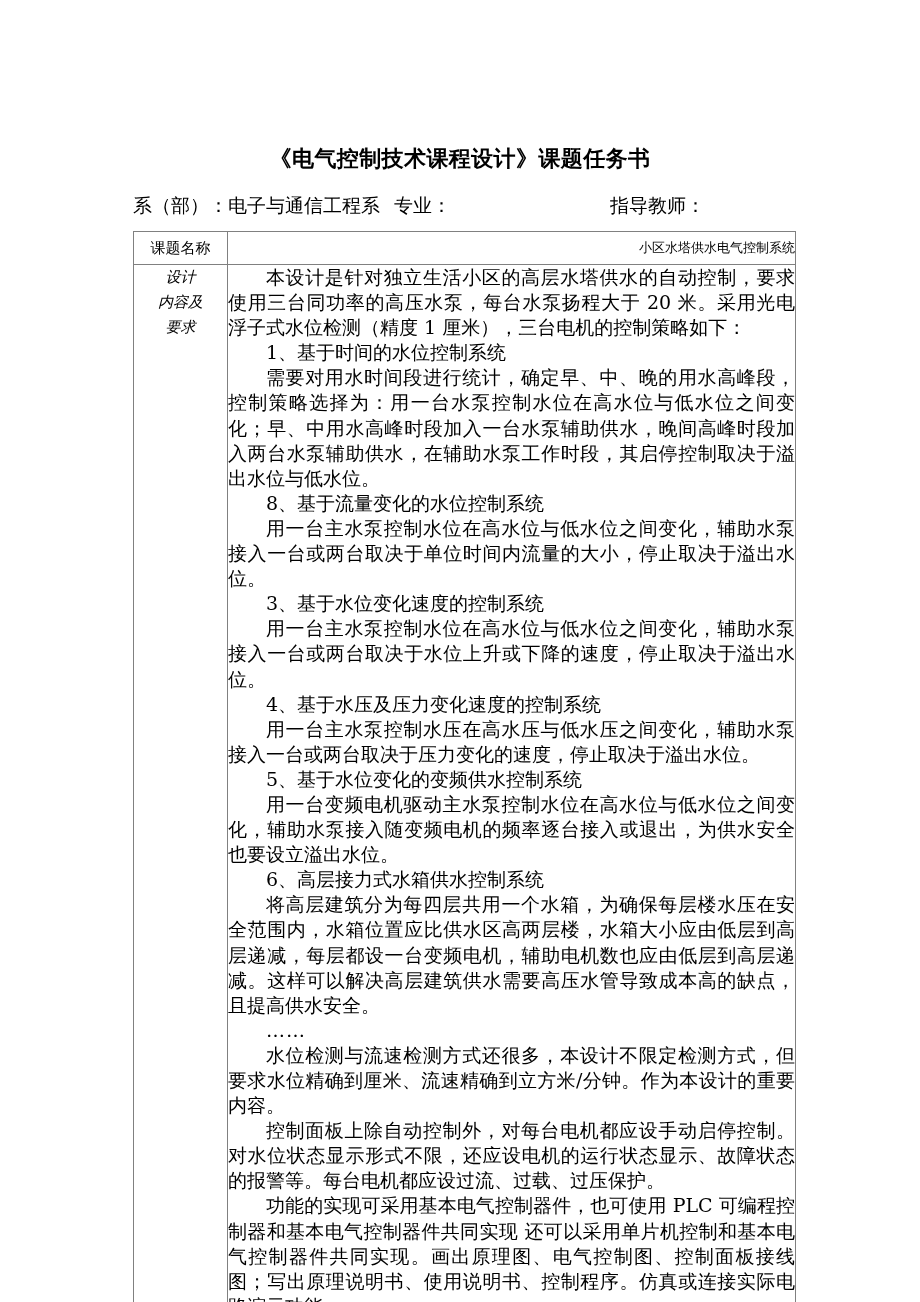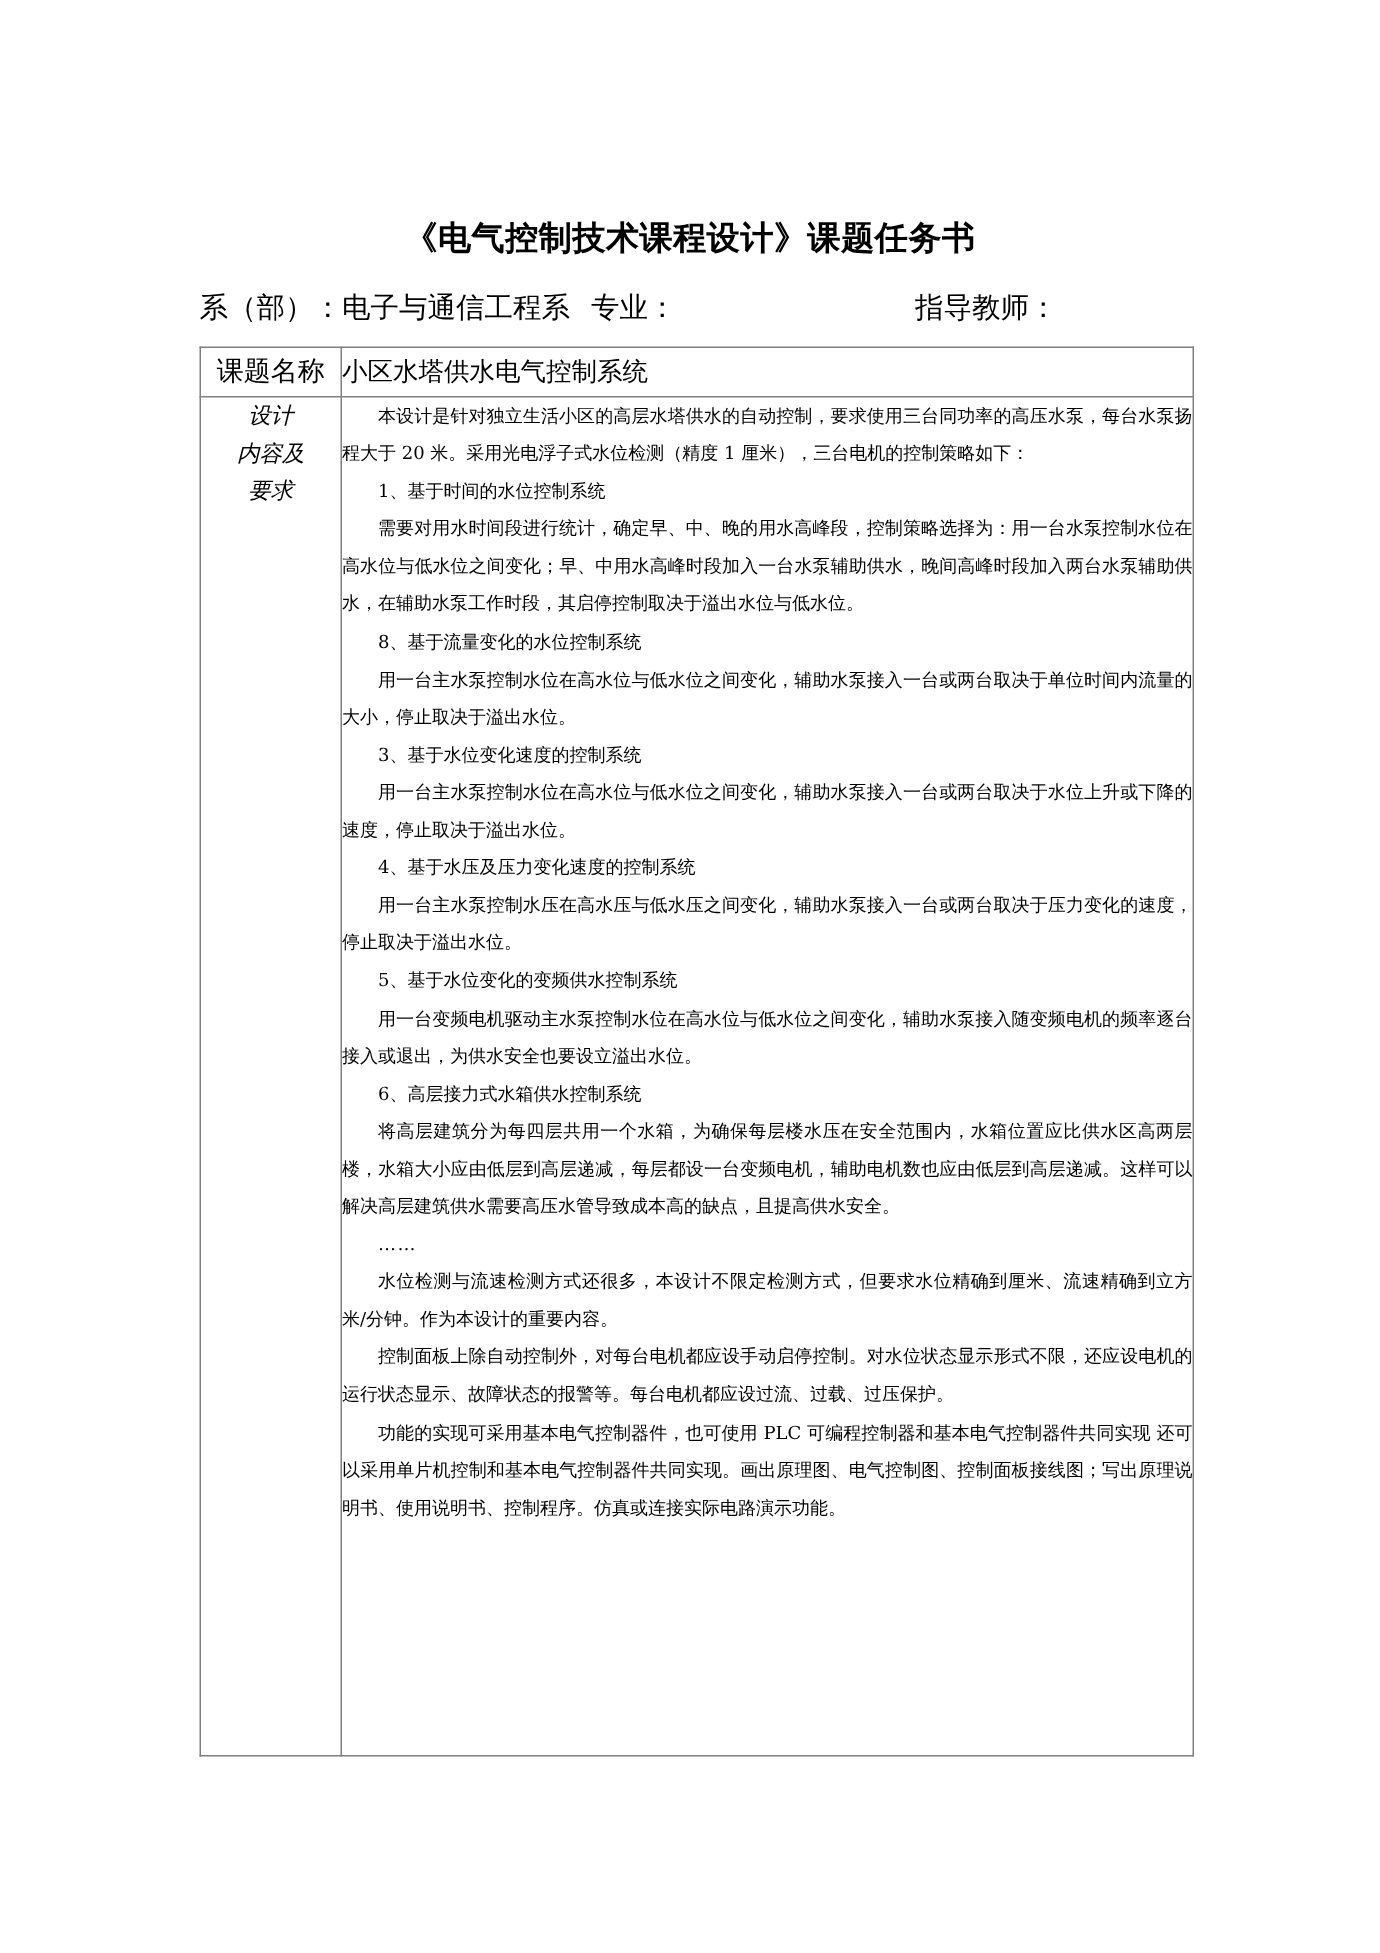--- a/index.html
+++ b/index.html
@@ -67,28 +67,28 @@
   .tbl td {
     border: 1px solid #808080;
     padding: 0;
     vertical-align: top;
   }
   .col-label { width: 94px; }
   .col-body  { width: 568px; }
 
   .cell-name-label {
     text-align: center;
-    font-size: 18px;
+    font-size: 15px;
     height: 32px;
     line-height: 32px;
     vertical-align: middle;
   }
   .cell-name-value {
-    text-align: left;
-    font-size: 17px;
+    text-align: right;
+    font-size: 13px;
     height: 32px;
     line-height: 32px;
     vertical-align: middle;
   }
 
   .cell-req-label {
     text-align: center;
     vertical-align: middle;
     font-size: 15px;
     line-height: 25px;
@@ -96,21 +96,21 @@
   }
   .cell-req-label .lbl-line { display: block; font-style: italic; }
 
   .cell-body {
     padding: 8px 9px 12px 9px;
     vertical-align: top;
     height: 905px;
   }
 
   .para {
-    font-size: 12px;
+    font-size: 19px;
     line-height: 25.1px;
     text-align: justify;
     text-justify: inter-ideograph;
     margin: 0;
     text-indent: 2em;
     word-break: break-all;
   }
   .para.ellipsis { text-indent: 2em; letter-spacing: 1px; }
 </style>
 </head>

